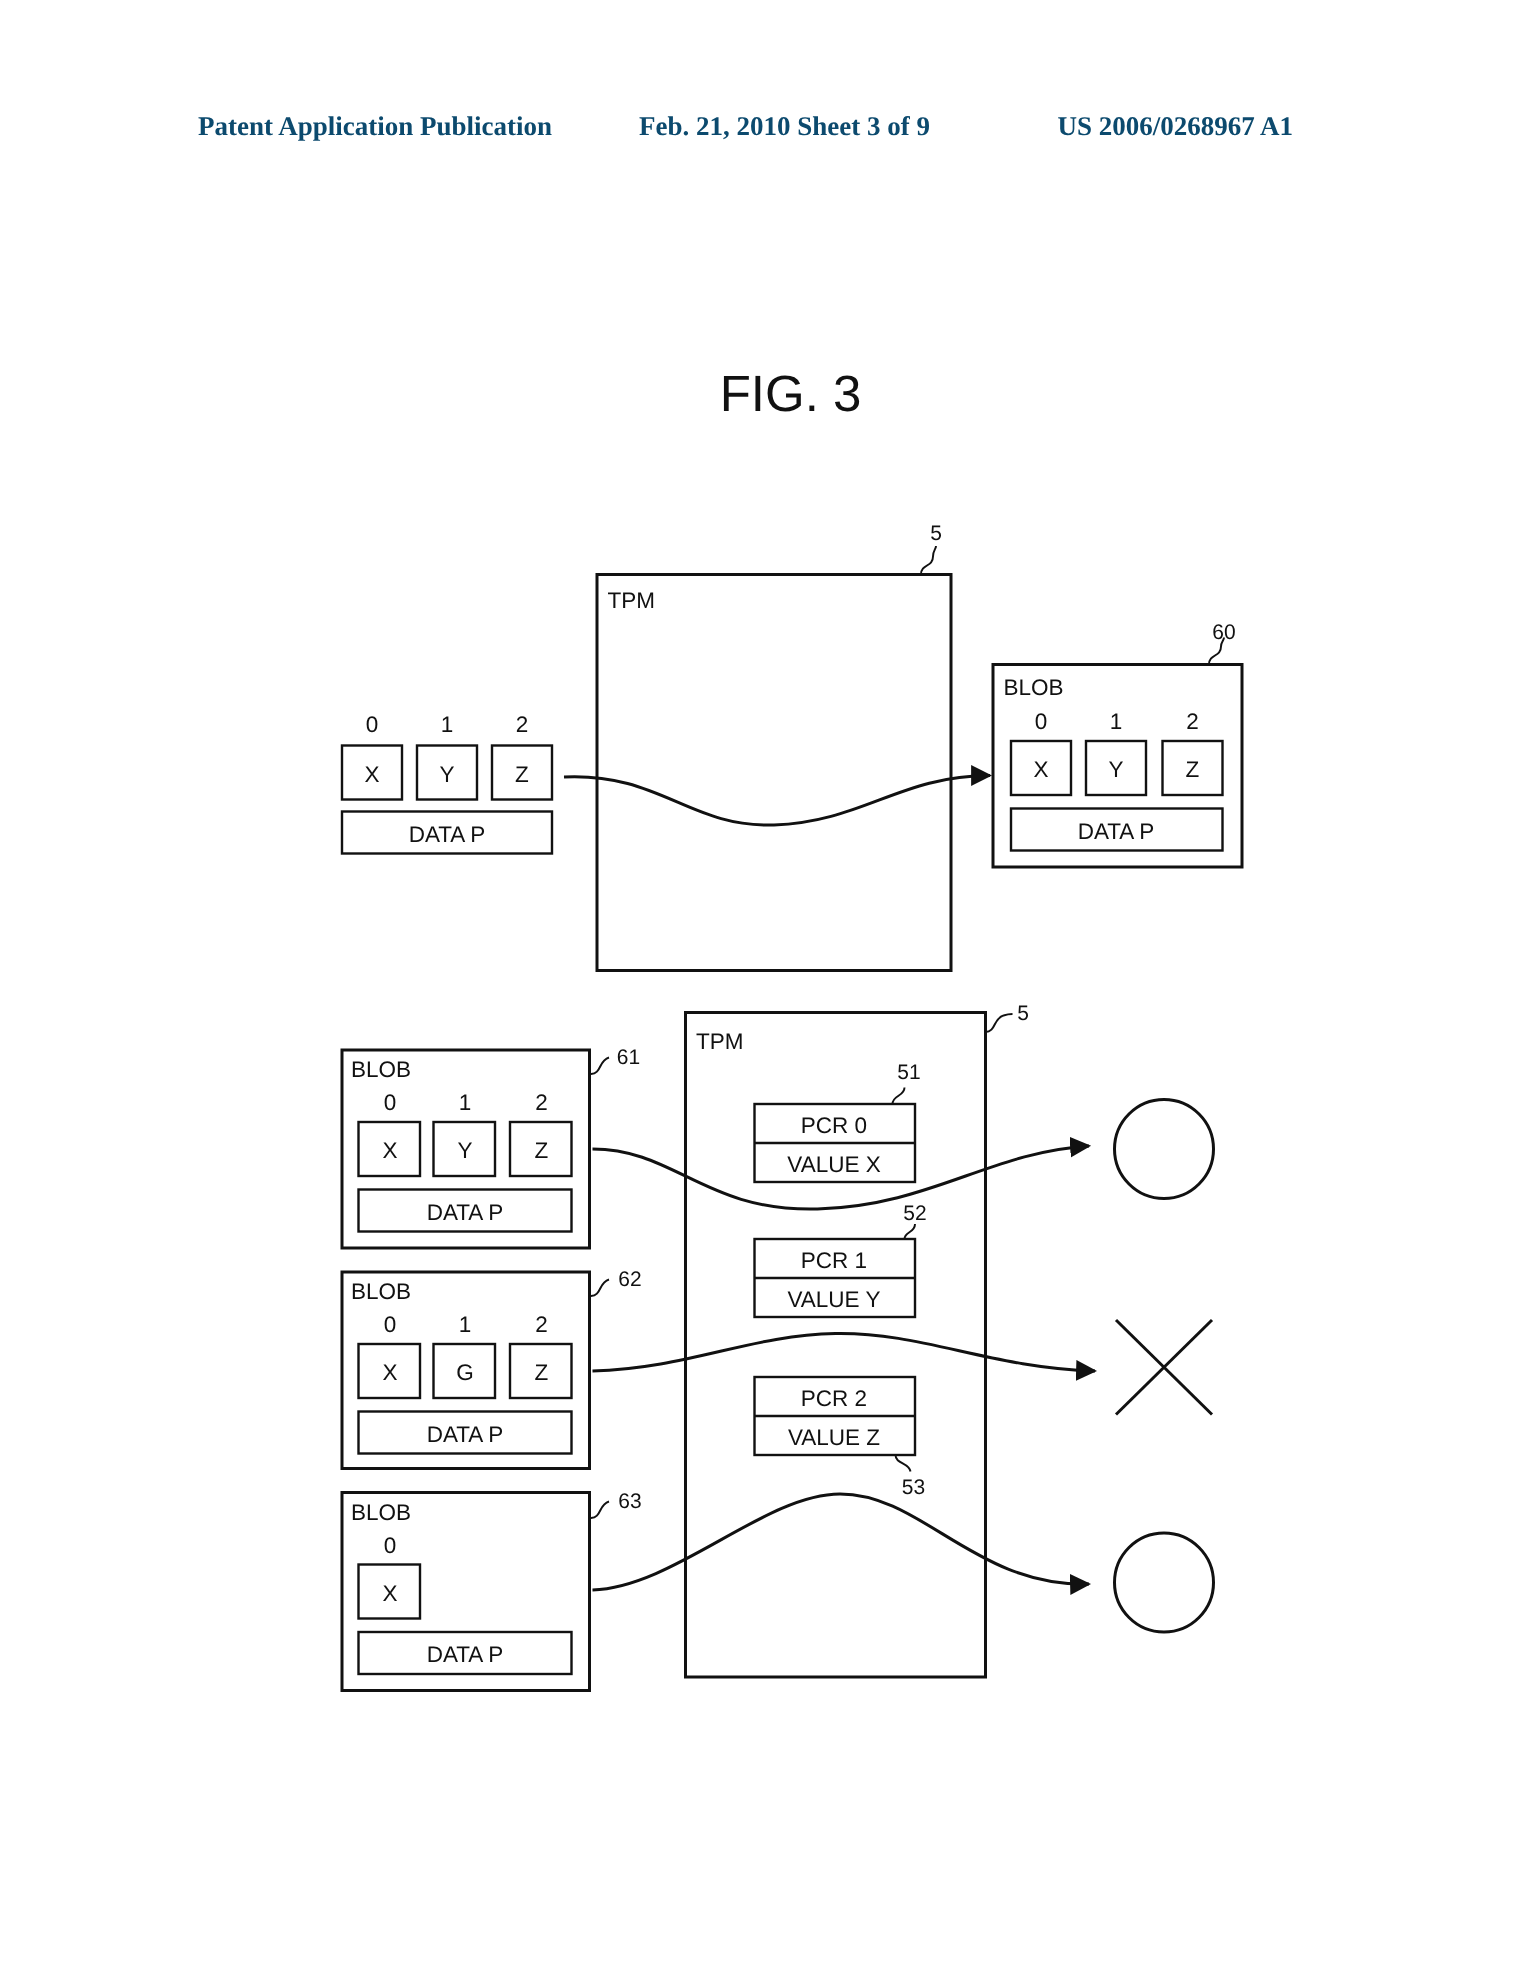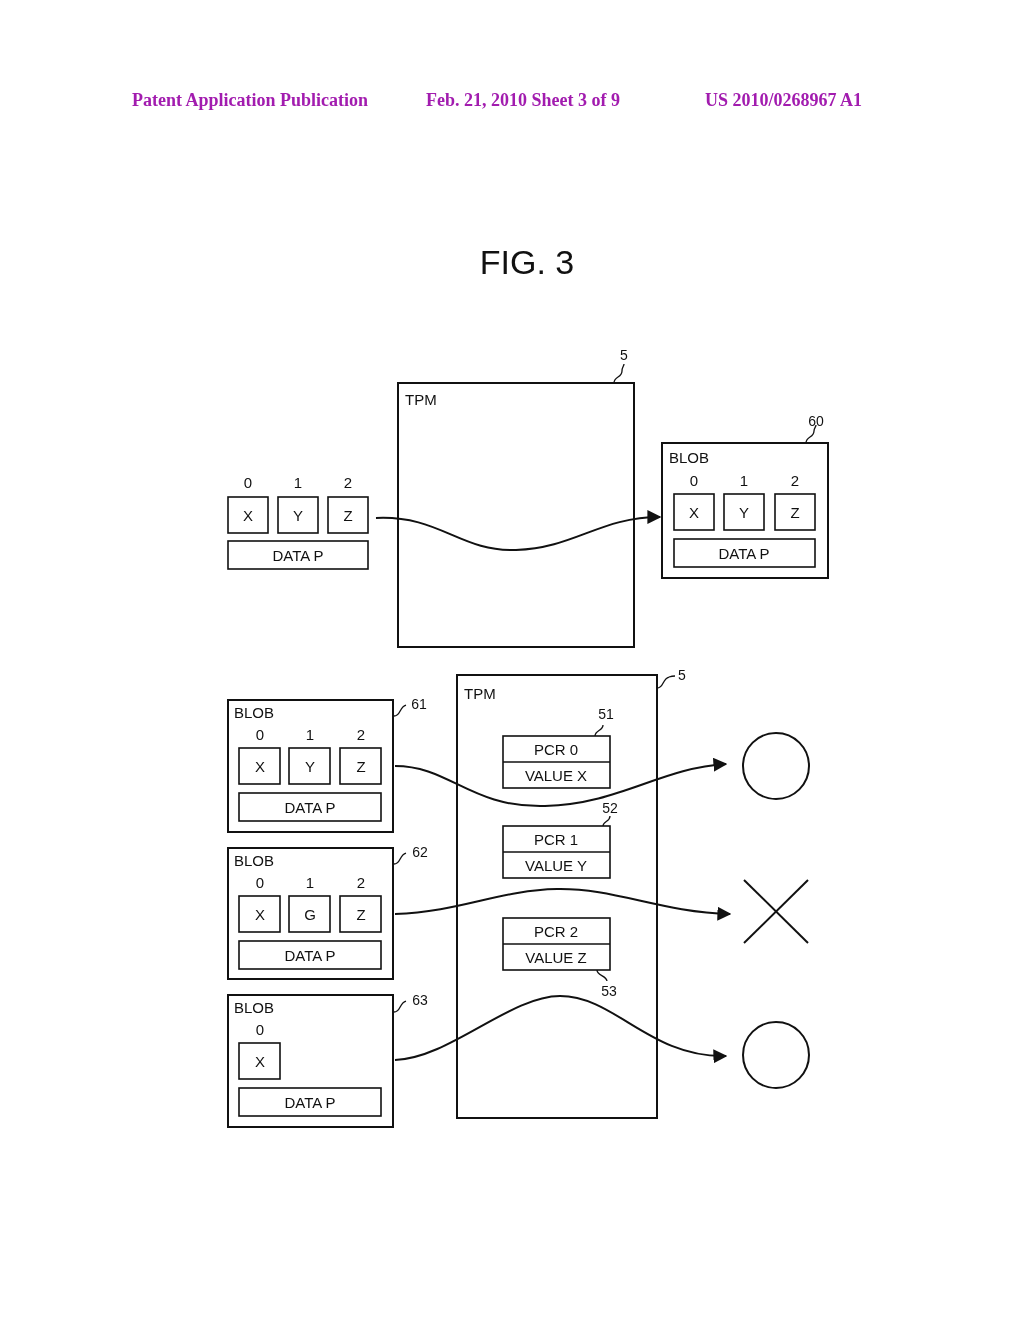--- a/index.html
+++ b/index.html
@@ -1,36 +1,36 @@
 <!DOCTYPE html>
 <html><head>
 <meta charset="utf-8">
 <style>
   html, body { margin: 0; padding: 0; background: #ffffff; }
   body { width: 1024px; height: 1320px; position: relative; overflow: hidden; }
-  .hdr { position: absolute; top: 90px; font-family: "Liberation Serif", serif; font-weight: bold; font-size: 18px; color: #a21caf; white-space: nowrap; }
+  .hdr { position: absolute; top: 74px; font-family: "Liberation Serif", serif; font-weight: bold; font-size: 18px; color: #0c4a6e; white-space: nowrap; }
   #hdr-left { left: 132px; }
   #hdr-mid { left: 426px; }
   #hdr-right { left: 705px; }
   svg { position: absolute; left: 0; top: 0; }
   svg text { font-family: "Liberation Sans", sans-serif; fill: #111; }
   .box { fill: none; stroke: #111; stroke-width: 2; }
   .thin { fill: none; stroke: #111; stroke-width: 1.6; }
   .wire { fill: none; stroke: #111; stroke-width: 2; }
   .lead { fill: none; stroke: #111; stroke-width: 1.3; }
   .lbl { font-size: 15px; }
   .ref { font-size: 14px; }
   .fig { font-size: 34px; }
 </style>
 </head>
 <body>
 
 <div class="hdr" id="hdr-left">Patent Application Publication</div>
 <div class="hdr" id="hdr-mid">Feb. 21, 2010   Sheet 3 of 9</div>
-<div class="hdr" id="hdr-right">US 2010/0268967 A1</div>
+<div class="hdr" id="hdr-right">US 2006/0268967 A1</div>
 
 <svg width="1024" height="1320" viewBox="0 0 1024 1320">
   <defs>
     <marker id="arrow" viewBox="0 0 10 10" refX="9" refY="5" markerWidth="7" markerHeight="7" orient="auto">
       <path d="M0,0 L10,5 L0,10 z" fill="#111"></path>
     </marker>
   </defs>
 
   <text class="fig" x="527" y="274" text-anchor="middle">FIG. 3</text>
 

